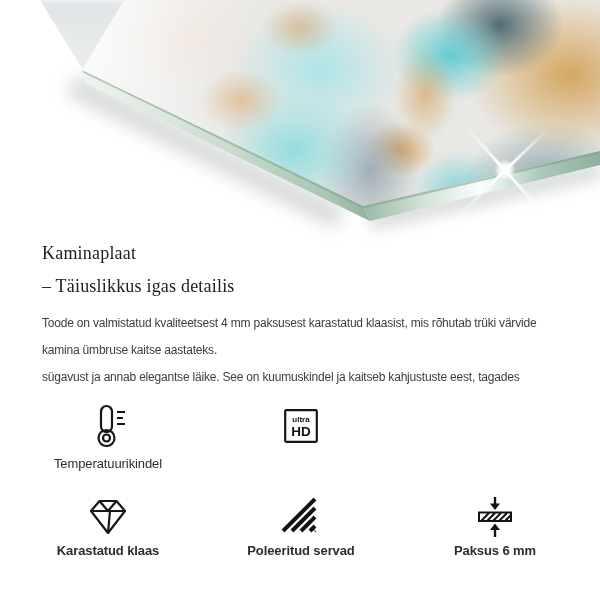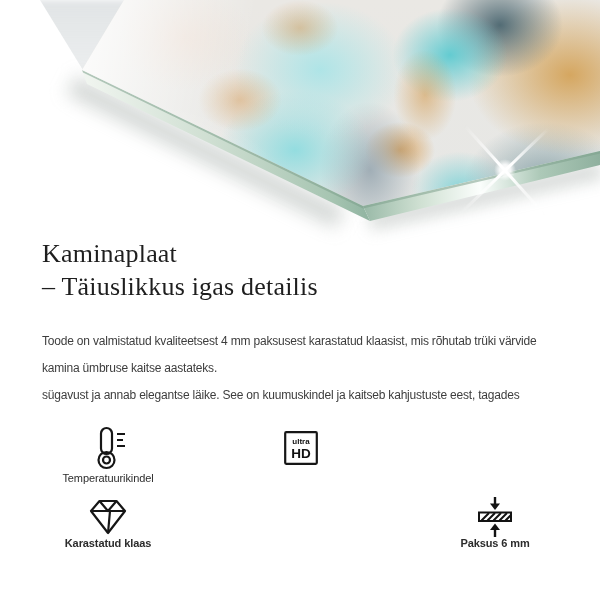--- a/index.html
+++ b/index.html
@@ -49,33 +49,33 @@
   .sparkle{position:absolute;left:505px;top:170px;width:0;height:0;}
   .ray{position:absolute;width:120px;height:3px;left:-60px;top:-1.5px;filter:blur(.6px);
     background:linear-gradient(90deg,rgba(255,255,255,0) 0%,#fff 42%,#fff 58%,rgba(255,255,255,0) 100%);}
   .r1{transform:rotate(48deg);} .r2{transform:rotate(-44deg);}
   .core{position:absolute;left:-11px;top:-11px;width:22px;height:22px;border-radius:50%;
     background:radial-gradient(circle,#fff 0%,rgba(255,255,255,.85) 35%,rgba(255,255,255,0) 70%);}
 
   
   .title{position:absolute;left:42px;top:237px;margin:0;font-weight:400;
     font-family:"Liberation Serif","DejaVu Serif",serif;
-    font-size:26px;line-height:33px;color:#1e1e1e;letter-spacing:.2px;}
+    font-size:18px;line-height:33px;color:#1e1e1e;letter-spacing:.2px;}
   .title span{display:block;}
-  .desc{position:absolute;left:42px;top:328px;font-size:12px;line-height:27px;
+  .desc{position:absolute;left:42px;top:310px;font-size:12px;line-height:27px;
     color:#3d3d3d;letter-spacing:-.2px;}
   .desc div{white-space:nowrap;}
 
   
   .fcell{position:absolute;width:200px;text-align:center;}
   .c1{left:8px;} .c2{left:201px;} .c3{left:395px;}
-  .r-1{top:424px;} .r-2{top:497px;font-weight:bold;}
+  .r-1{top:402px;} .r-2{top:497px;font-weight:bold;}
   .ibox{height:48px;display:flex;align-items:center;justify-content:center;}
   .r-2 .ibox{height:40px;}
-  .flabel{font-size:11px;letter-spacing:-.1px;color:#2c2c2c;}
+  .flabel{margin-top:6px;font-size:13px;letter-spacing:-.1px;color:#2c2c2c;}
   .ic{stroke:#161616;fill:none;stroke-width:2.2;}
   svg text{font-family:"Liberation Sans",sans-serif;fill:#111;}
 </style>
 </head>
 <body>
 
 <div class="page">
 
   <div class="hero">
     <div class="shadow sh-l"></div>
@@ -130,20 +130,28 @@
   <div class="fcell r-2 c1">
     <div class="ibox">
       <svg width="44" height="40" viewBox="0 0 44 40">
         <polygon class="ic" stroke-width="2" stroke-linejoin="round" points="5,14 13.5,4 30.5,4 39,14 22,36"></polygon>
         <path class="ic" stroke-width="2" stroke-linejoin="round" d="M5 14 H39 M13.5 4 L22 14 L30.5 4 M22 36 L24 14"></path>
       </svg>
     </div>
     <div class="flabel">Karastatud klaas</div>
   </div>
 
+  <div class="fcell r-2 c2">
+    <div class="ibox">
+      <svg width="44" height="44" viewBox="0 0 44 44">
+        <path d="M4 36 L36 4 M13 36 L36 13 M22 36 L36 22 M31 36 L36 31 M35.5 36 L36 35.5" stroke="#131313" stroke-width="4" fill="none"></path>
+      </svg>
+    </div>
+    <div class="flabel">Poleeritud servad</div>
+  </div>
 
   <div class="fcell r-2 c3">
     <div class="ibox">
       <svg width="40" height="46" viewBox="0 0 40 46">
         <line x1="20" y1="3" x2="20" y2="10" stroke="#131313" stroke-width="2.4"></line>
         <polygon points="15,9.5 25,9.5 20,16" fill="#131313"></polygon>
         <rect x="4" y="18.5" width="32" height="8.5" fill="none" stroke="#131313" stroke-width="2"></rect>
         <path d="M6.5 26.5 L14 19 M12.5 26.5 L20 19 M18.5 26.5 L26 19 M24.5 26.5 L32 19 M30.5 26.5 L36 21" stroke="#131313" stroke-width="2" fill="none"></path>
         <polygon points="15,36 25,36 20,29.5" fill="#131313"></polygon>
         <line x1="20" y1="35.5" x2="20" y2="43" stroke="#131313" stroke-width="2.4"></line>

